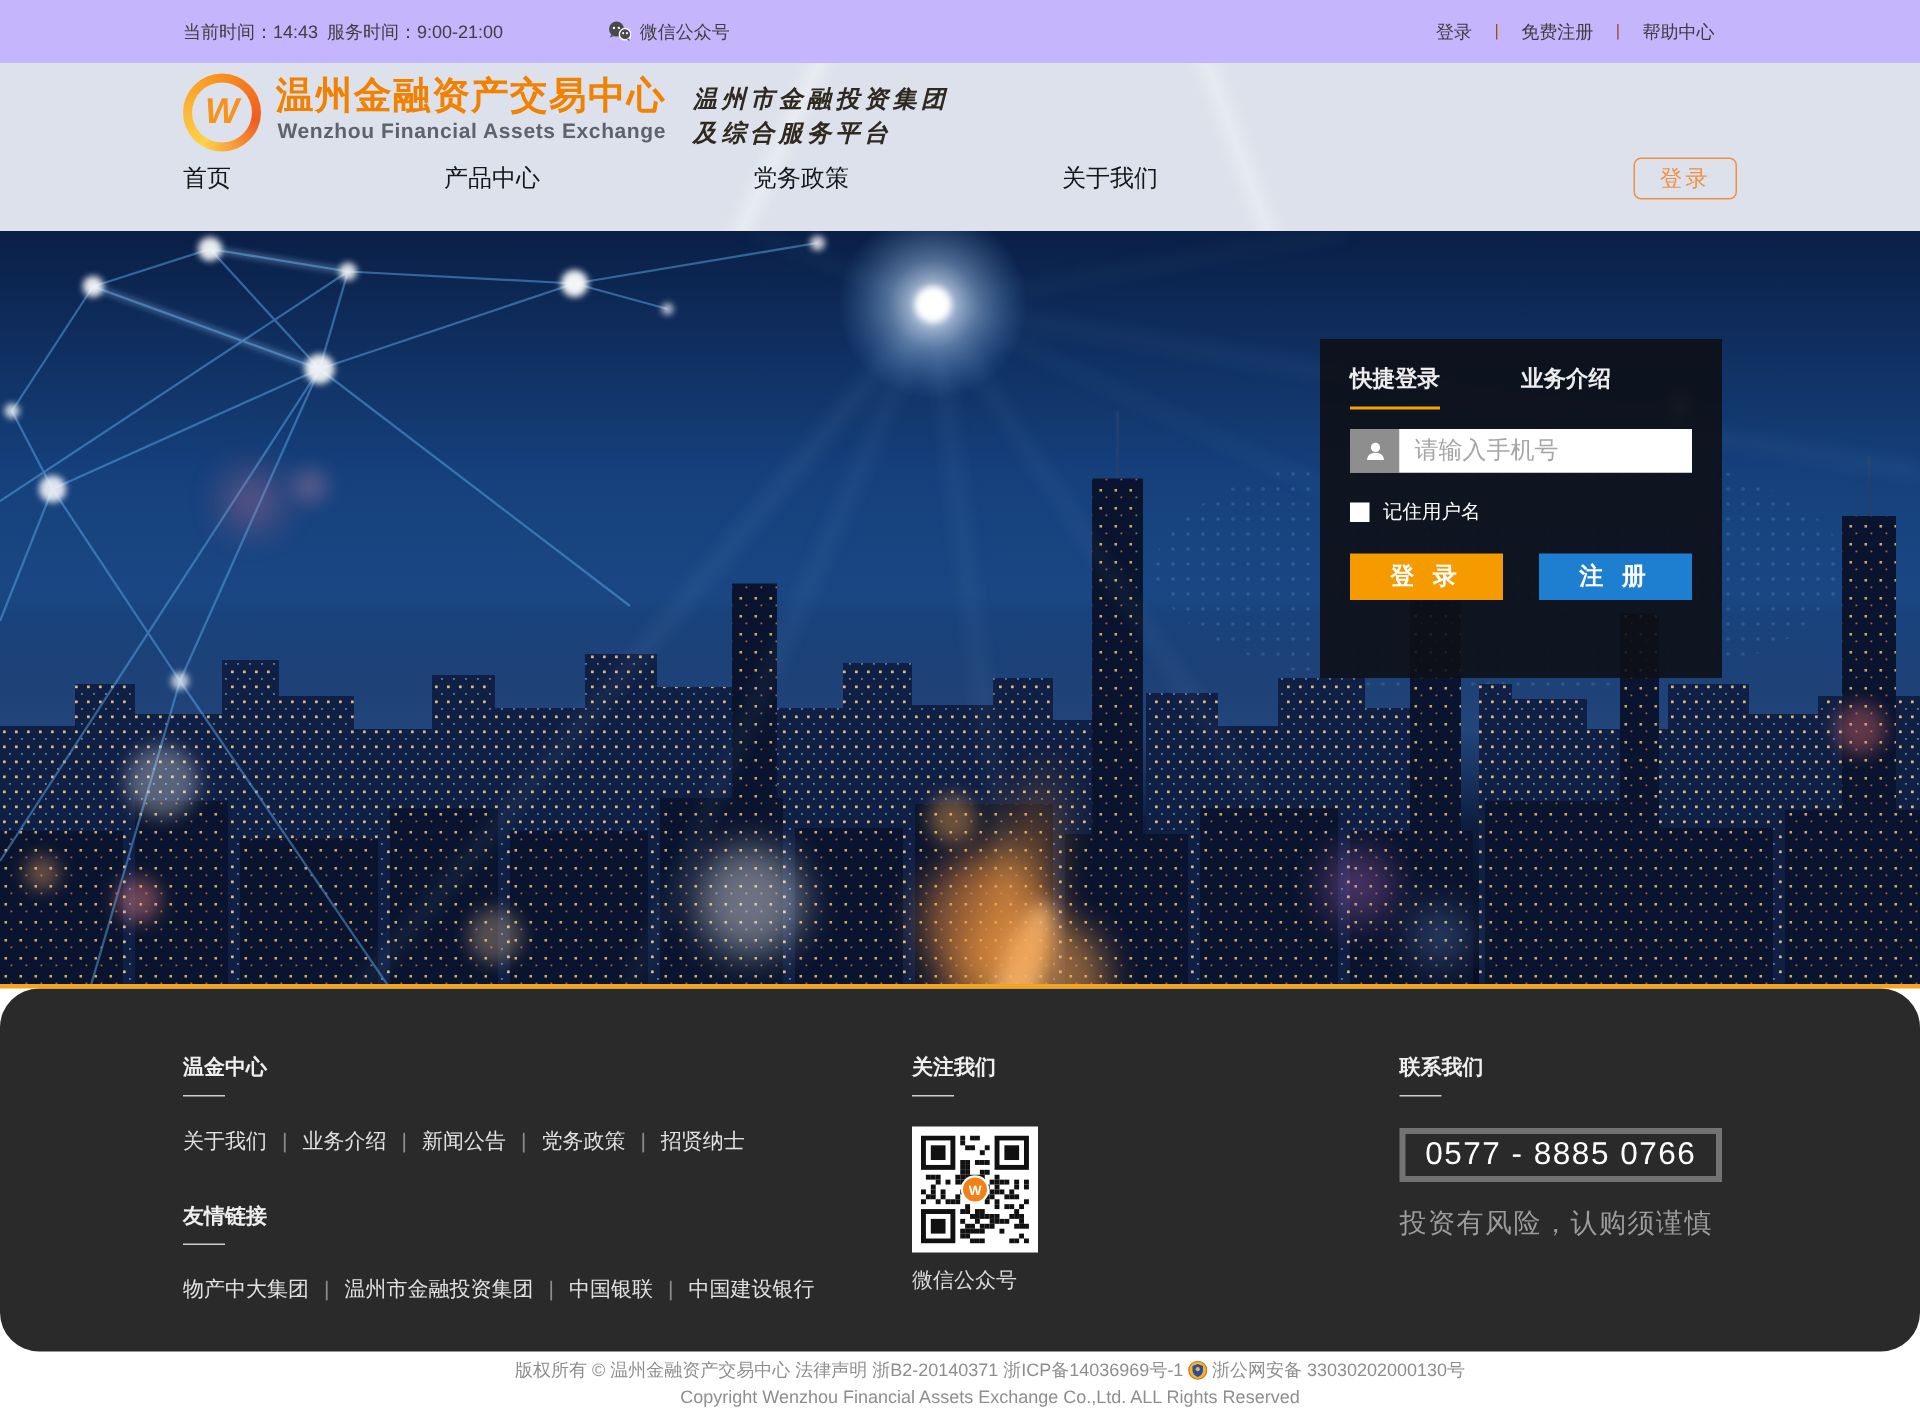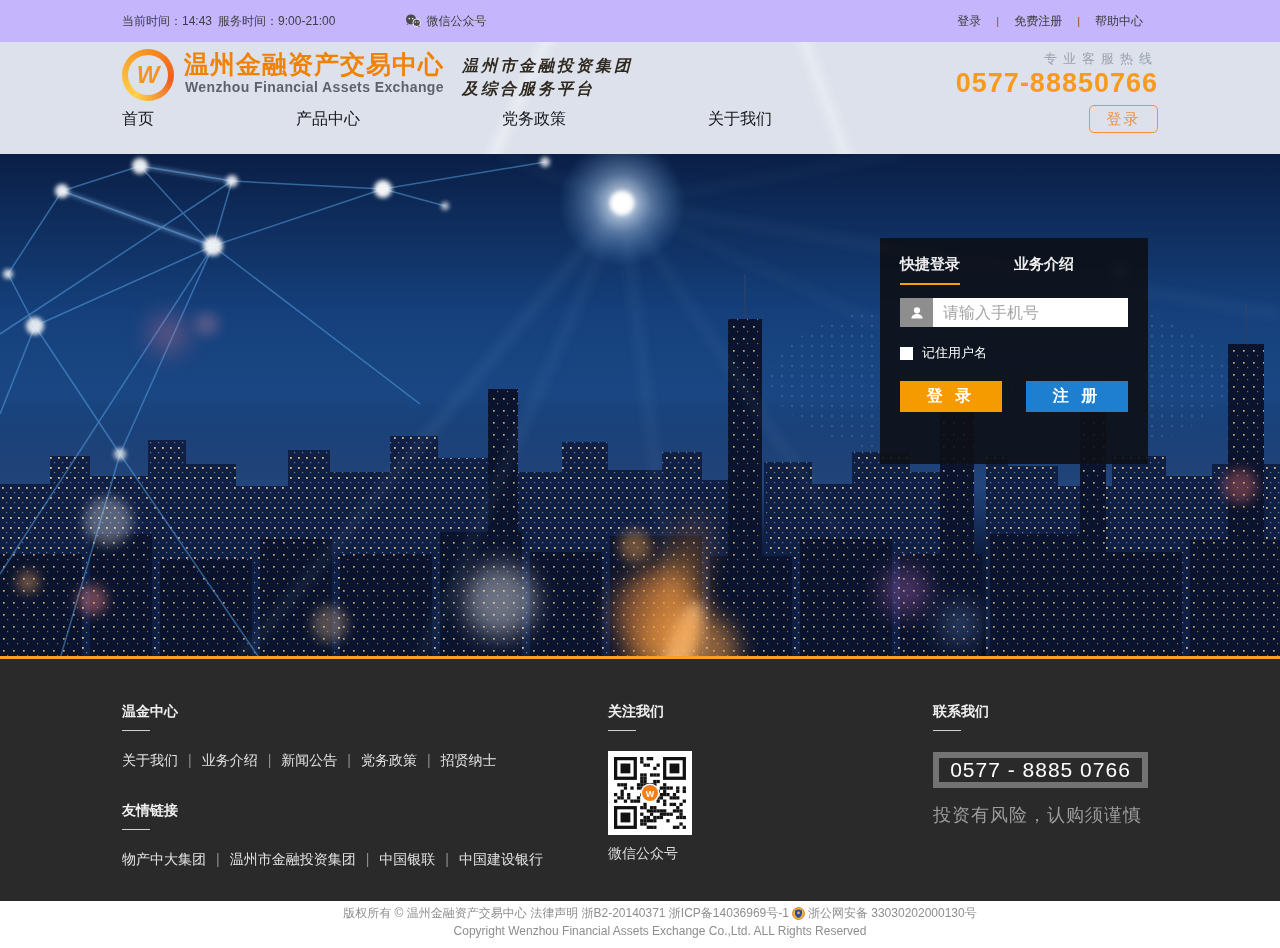--- a/index.html
+++ b/index.html
@@ -43,21 +43,21 @@
   .nav-item { font-size:16px; color:#15151a; margin-right:142px; cursor:pointer; }
   .nav-login-btn { margin-left:auto; width:69px; height:28px; border:1px solid #ef9140; border-radius:5px;
     background:transparent; color:#ef9140; font-size:15px; letter-spacing:2px; cursor:pointer; }
 
   
   .hero { position:relative; height:505px; overflow:hidden; border-bottom:3px solid #f5a51d;
     background:linear-gradient(180deg,#0a1f46 0%,#15407c 32%,#1a4783 48%,#112a56 68%,#0a1733 85%,#060d1f 100%); }
   .hero-art { position:absolute; left:0; top:0; }
 
   
-  .login-panel { position:absolute; top:84px; right:132px; width:268px; height:226px;
+  .login-panel { position:absolute; top:72px; right:132px; width:268px; height:226px;
     background:rgba(13,16,22,.9); padding:17px 20px 0; }
   .tabs { display:flex; margin-bottom:13px; }
   .tab { font-size:15px; font-weight:bold; color:#ededed; padding-bottom:9px; cursor:pointer; }
   .tab + .tab { margin-left:54px; }
   .tab.active { border-bottom:2px solid #f5a100; }
   .field { position:relative; display:flex; height:29px; margin-bottom:17px; background:#fff; }
   .field-icon { width:33px; flex:0 0 auto; background:#8e8e8e; display:flex; align-items:center; justify-content:center; }
   .field input { flex:1; min-width:0; border:none; outline:none; font-size:16px; padding:0 10px; color:#ef4444;
     font-family:"Liberation Sans","DejaVu Sans",sans-serif; }
   .field input::placeholder { color:#a6a6a6; }
@@ -65,34 +65,34 @@
     text-decoration:none; cursor:pointer; }
   .remember { display:flex; align-items:center; gap:9px; color:#fff; font-size:13px; margin:1px 0 19px; cursor:pointer; }
   .checkbox { width:13px; height:13px; background:#fff; display:inline-block; }
   .panel-buttons { display:flex; justify-content:space-between; }
   .btn { width:102px; height:31px; border:none; color:#fff; font-size:16px; font-weight:bold;
     letter-spacing:4px; cursor:pointer; }
   .btn-login { background:#f59b00; }
   .btn-register { background:#1e7fd0; }
 
   
-  .footer { height:242px; background:#2a2a2b; }
+  .footer { height:242px; background:#2a2a2b;border-radius:26px; }
   .footer-inner { width:1036px; margin:0 auto; padding-top:44px; display:flex; }
   .fcol-main { width:486px; }
   .fcol-follow { width:325px; }
   .fcol-contact { flex:1; }
   .fhead { color:#efefef; font-size:14px; font-weight:bold; }
   .fhead-rule { width:28px; height:1px; background:#cfcfcf; margin-top:9px; }
   .flinks { margin-top:21px; font-size:14px; color:#e2e2e2; }
   .flinks a { color:#e2e2e2; text-decoration:none; cursor:pointer; }
   .flinks .sep { color:#8d8d8d; margin:0 10px; }
   .group2 { margin-top:32px; }
   .qr-box { margin-top:20px; width:84px; height:84px; background:#fff; padding:6px; }
   .qr-caption { margin-top:10px; font-size:14px; color:#dcdcdc; }
-  .contact-box { width:215px; height:36px; border:6px solid #737373; color:#fff; font-size:21px;
+  .contact-box { width:215px; height:36px; border:4px solid #737373; color:#fff; font-size:21px;
     letter-spacing:1px; display:flex; align-items:center; justify-content:center; }
   .contact-box.first { margin-top:21px; }
   .contact-box.second { margin-top:20px; }
   .risk { margin-top:15px; font-size:18px; color:#9c9c9c; letter-spacing:1px; }
   .copyright { text-align:center; font-size:12px; color:#8e8e8e; margin-top:35px; line-height:18px;margin-left:40px; }
   .copyright .badge-icon { vertical-align:-3px; margin:0 3px; }
 </style>
 </head>
 <body>
 
@@ -131,24 +131,20 @@
       <i></i>
         <span>W</span>
     </div>
     <div class="brand-text">
       <div class="brand-zh">温州金融资产交易中心</div>
       <div class="brand-en">Wenzhou Financial Assets Exchange</div>
     </div>
     <div class="tagline">
       <div>温州市金融投资集团</div>
       <div>及综合服务平台</div>
-    </div>
-    <div class="hotline">
-      <div class="hotline-label">专业客服热线</div>
-      <div class="hotline-number">0577-88850766</div>
     </div>
   </div>
   <nav class="nav">
     <span class="nav-item">首页</span>
     <span class="nav-item">产品中心</span>
     <span class="nav-item">党务政策</span>
     <span class="nav-item">关于我们</span>
     <button class="nav-login-btn">登录</button>
   </nav>
 </div>

